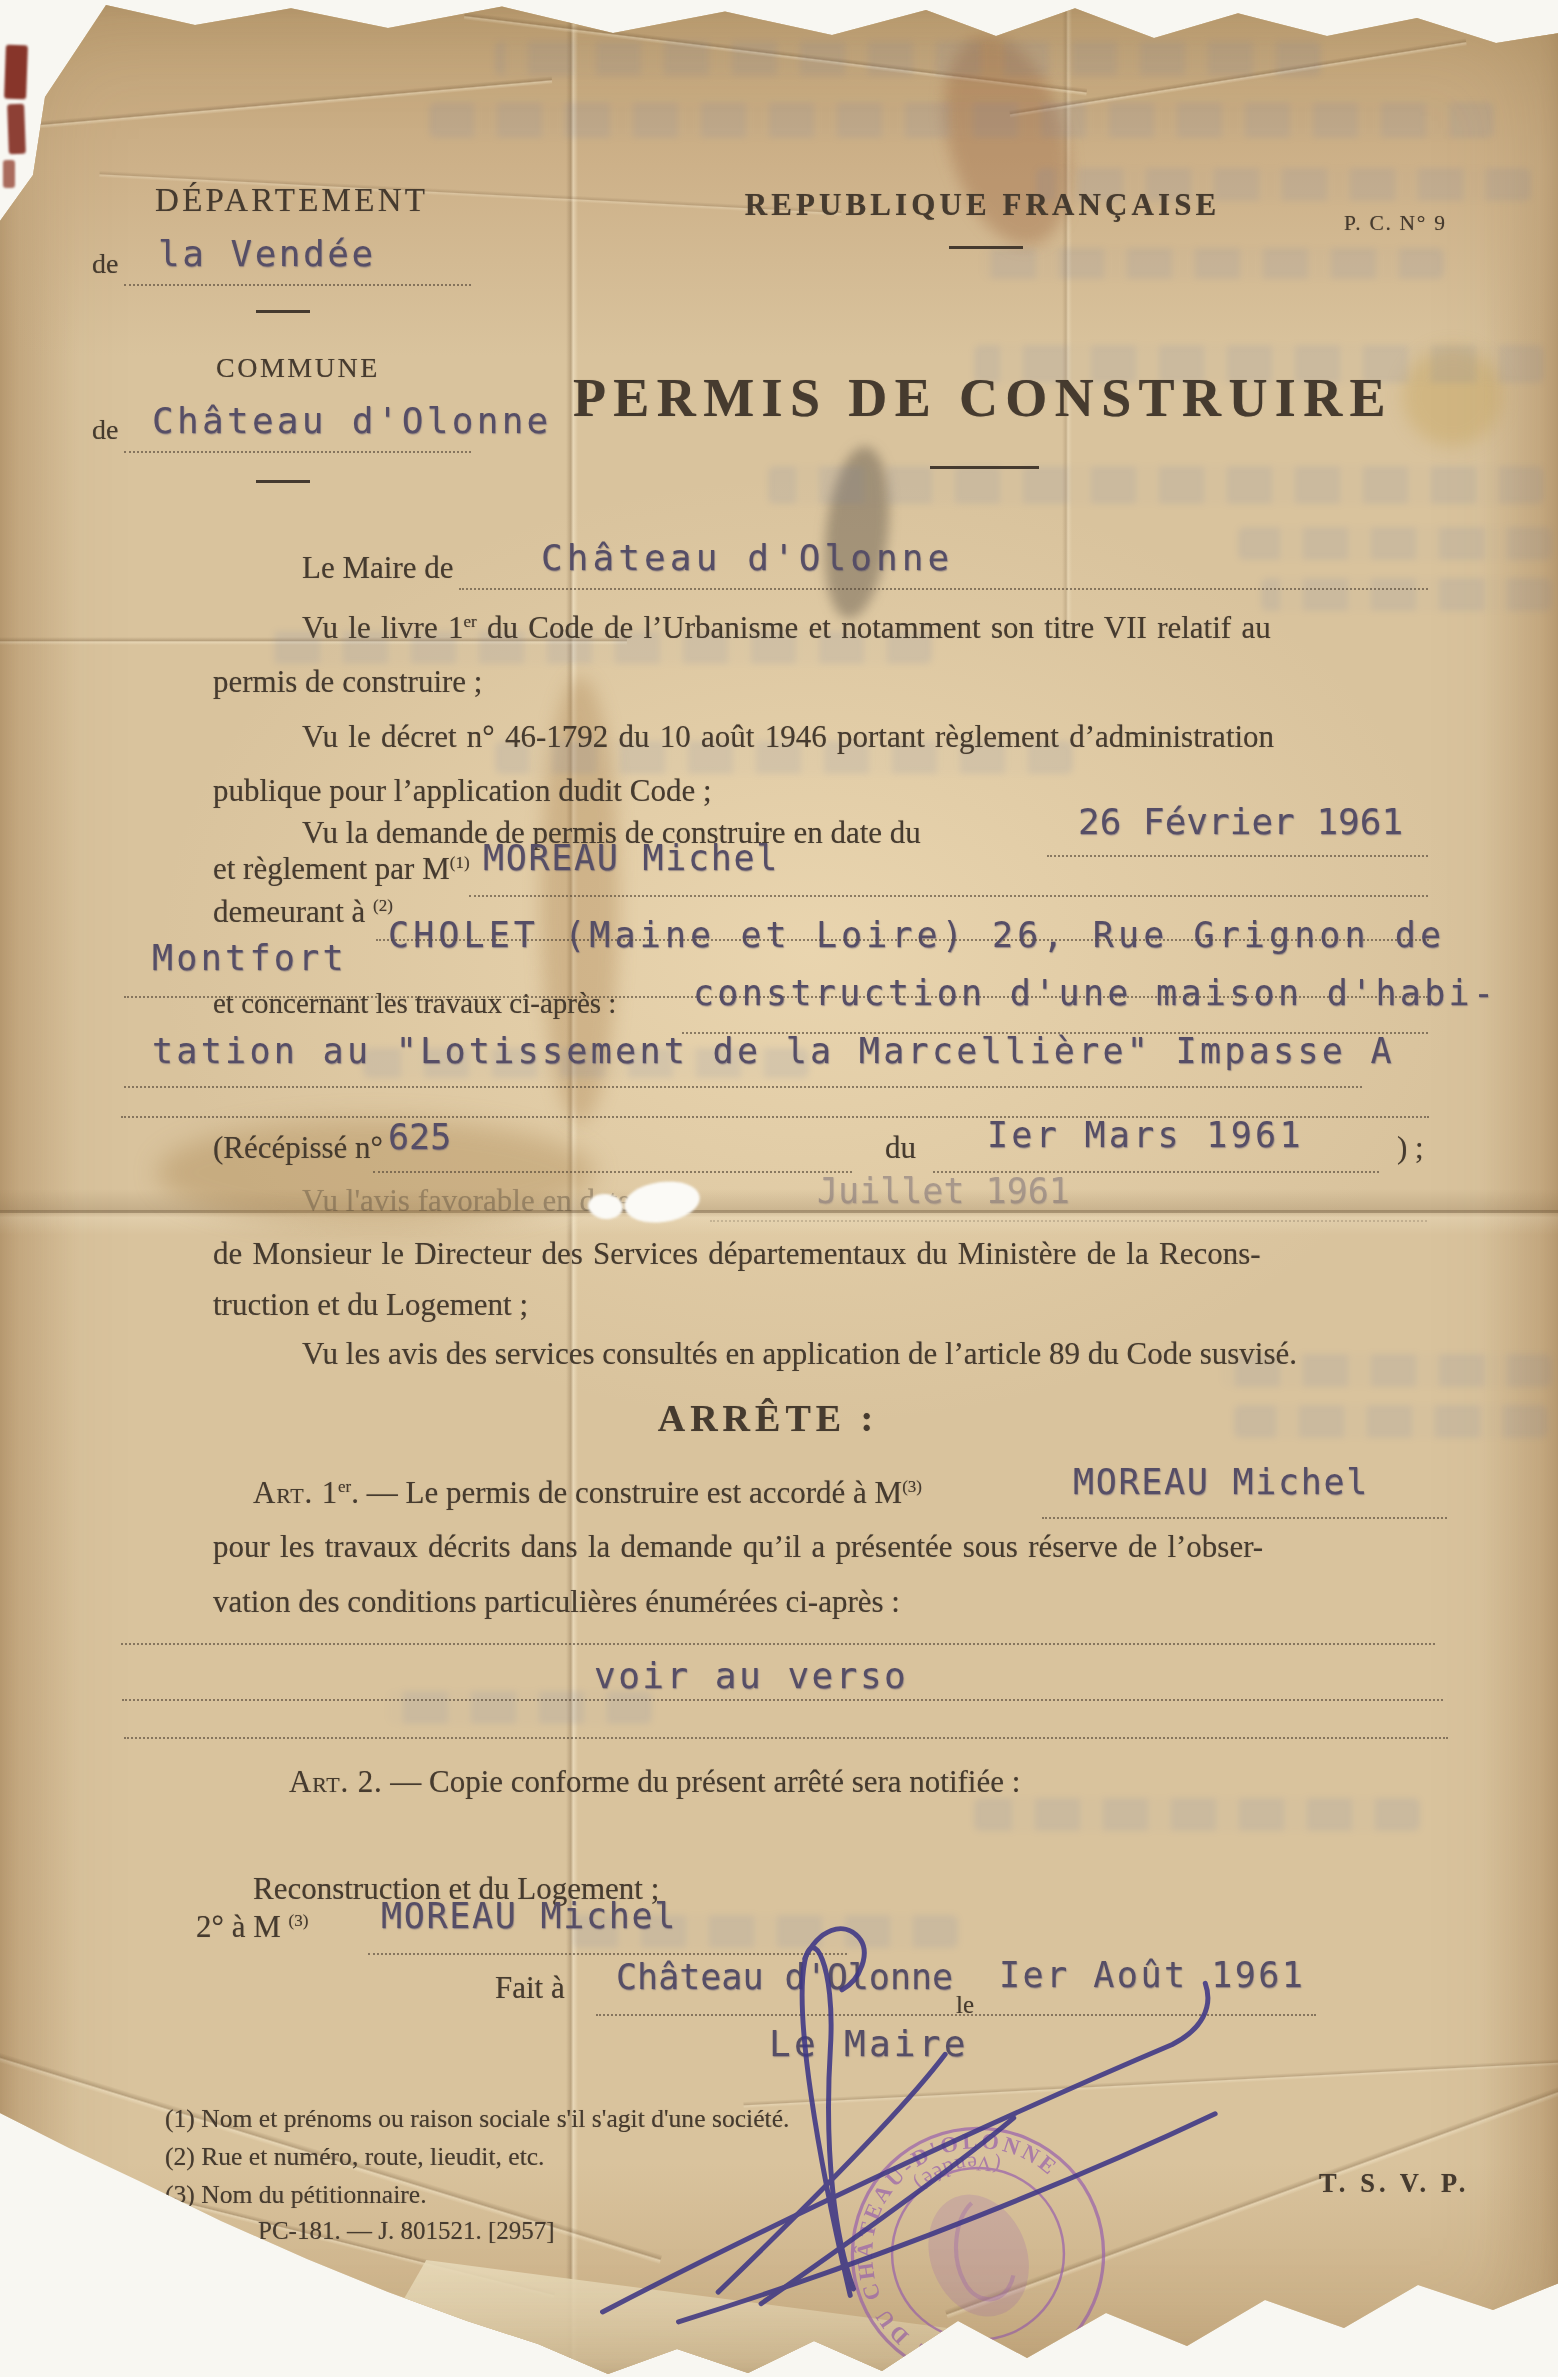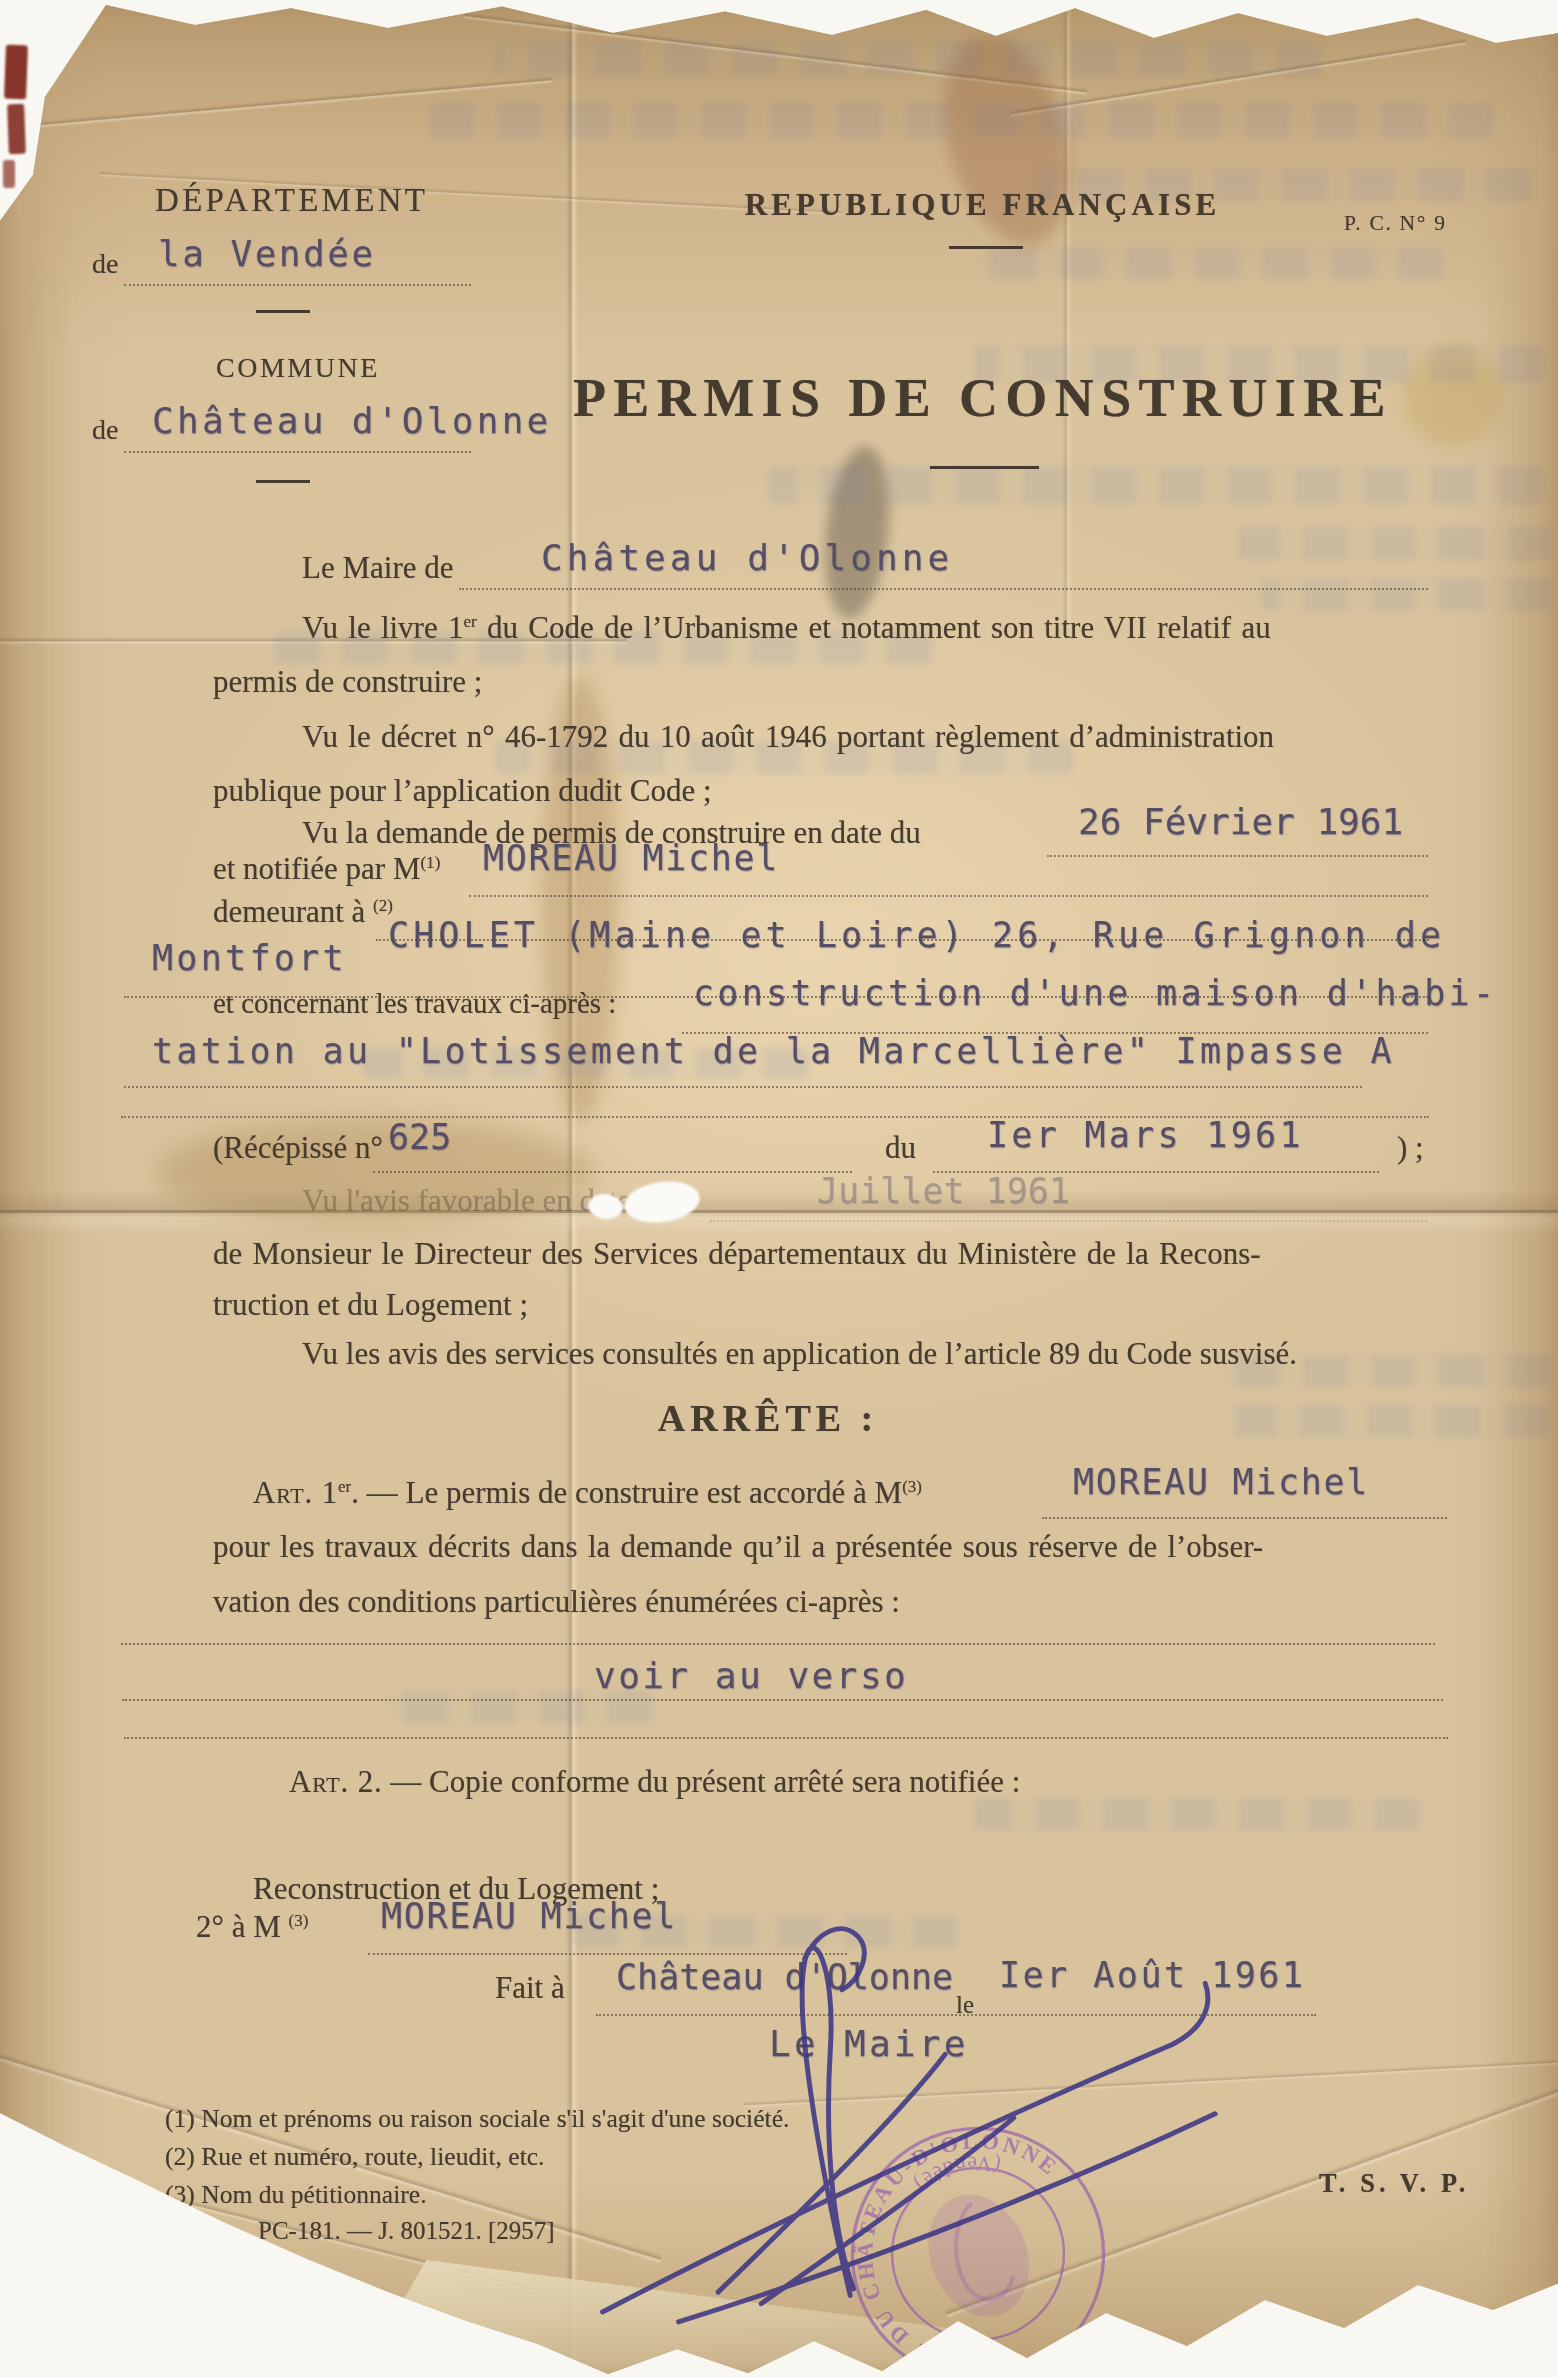--- a/index.html
+++ b/index.html
@@ -109,21 +109,21 @@
 
     <div class="frag pr" style="left:302px;top:611px;word-spacing:2.5px;"><span>Vu le livre 1</span><sup>er</sup><span> du Code de l’Urbanisme et notamment son titre VII relatif au</span></div>
     <div class="frag pr" style="left:213px;top:665px;">permis de construire ;</div>
     <div class="frag pr" style="left:302px;top:720px;word-spacing:2.5px;">Vu le décret n° 46-1792 du 10 août 1946 portant règlement d’administration</div>
     <div class="frag pr" style="left:213px;top:774px;">publique pour l’application dudit Code ;</div>
 
     <div class="frag pr" style="left:302px;top:816px;">Vu la demande de permis de construire en date du</div>
     <div class="frag ty" style="left:1078px;top:802px;font-size:36px;">26 Février 1961</div>
     <div class="dot" style="left:1047px;top:855px;width:381px;"></div>
 
-    <div class="frag pr" style="left:213px;top:852px;"><span>et notifiée par M</span><sup>(1)</sup></div>
+    <div class="frag pr" style="left:213px;top:852px;"><span>et règlement par M</span><sup>(1)</sup></div>
     <div class="frag ty" style="left:483px;top:839px;font-size:35px;letter-spacing:1.7px;">MOREAU Michel</div>
     <div class="dot" style="left:469px;top:895px;width:959px;"></div>
 
     <div class="frag pr" style="left:213px;top:895px;"><span>demeurant à</span> <sup>(2)</sup></div>
     <div class="frag ty" style="left:388px;top:882px;font-size:35px;letter-spacing:4.1px;margin-top:34px;">CHOLET (Maine et Loire) 26, Rue Grignon de</div>
     <div class="dot" style="left:376px;top:939px;width:1053px;"></div>
     <div class="frag ty" style="left:152px;top:939px;font-size:35px;letter-spacing:3.3px;">Montfort</div>
     <div class="dot" style="left:124px;top:996px;width:1304px;"></div>
 
     <div class="frag pr" style="left:213px;top:987px;font-size:29px;">et concernant les travaux ci-après :</div>

